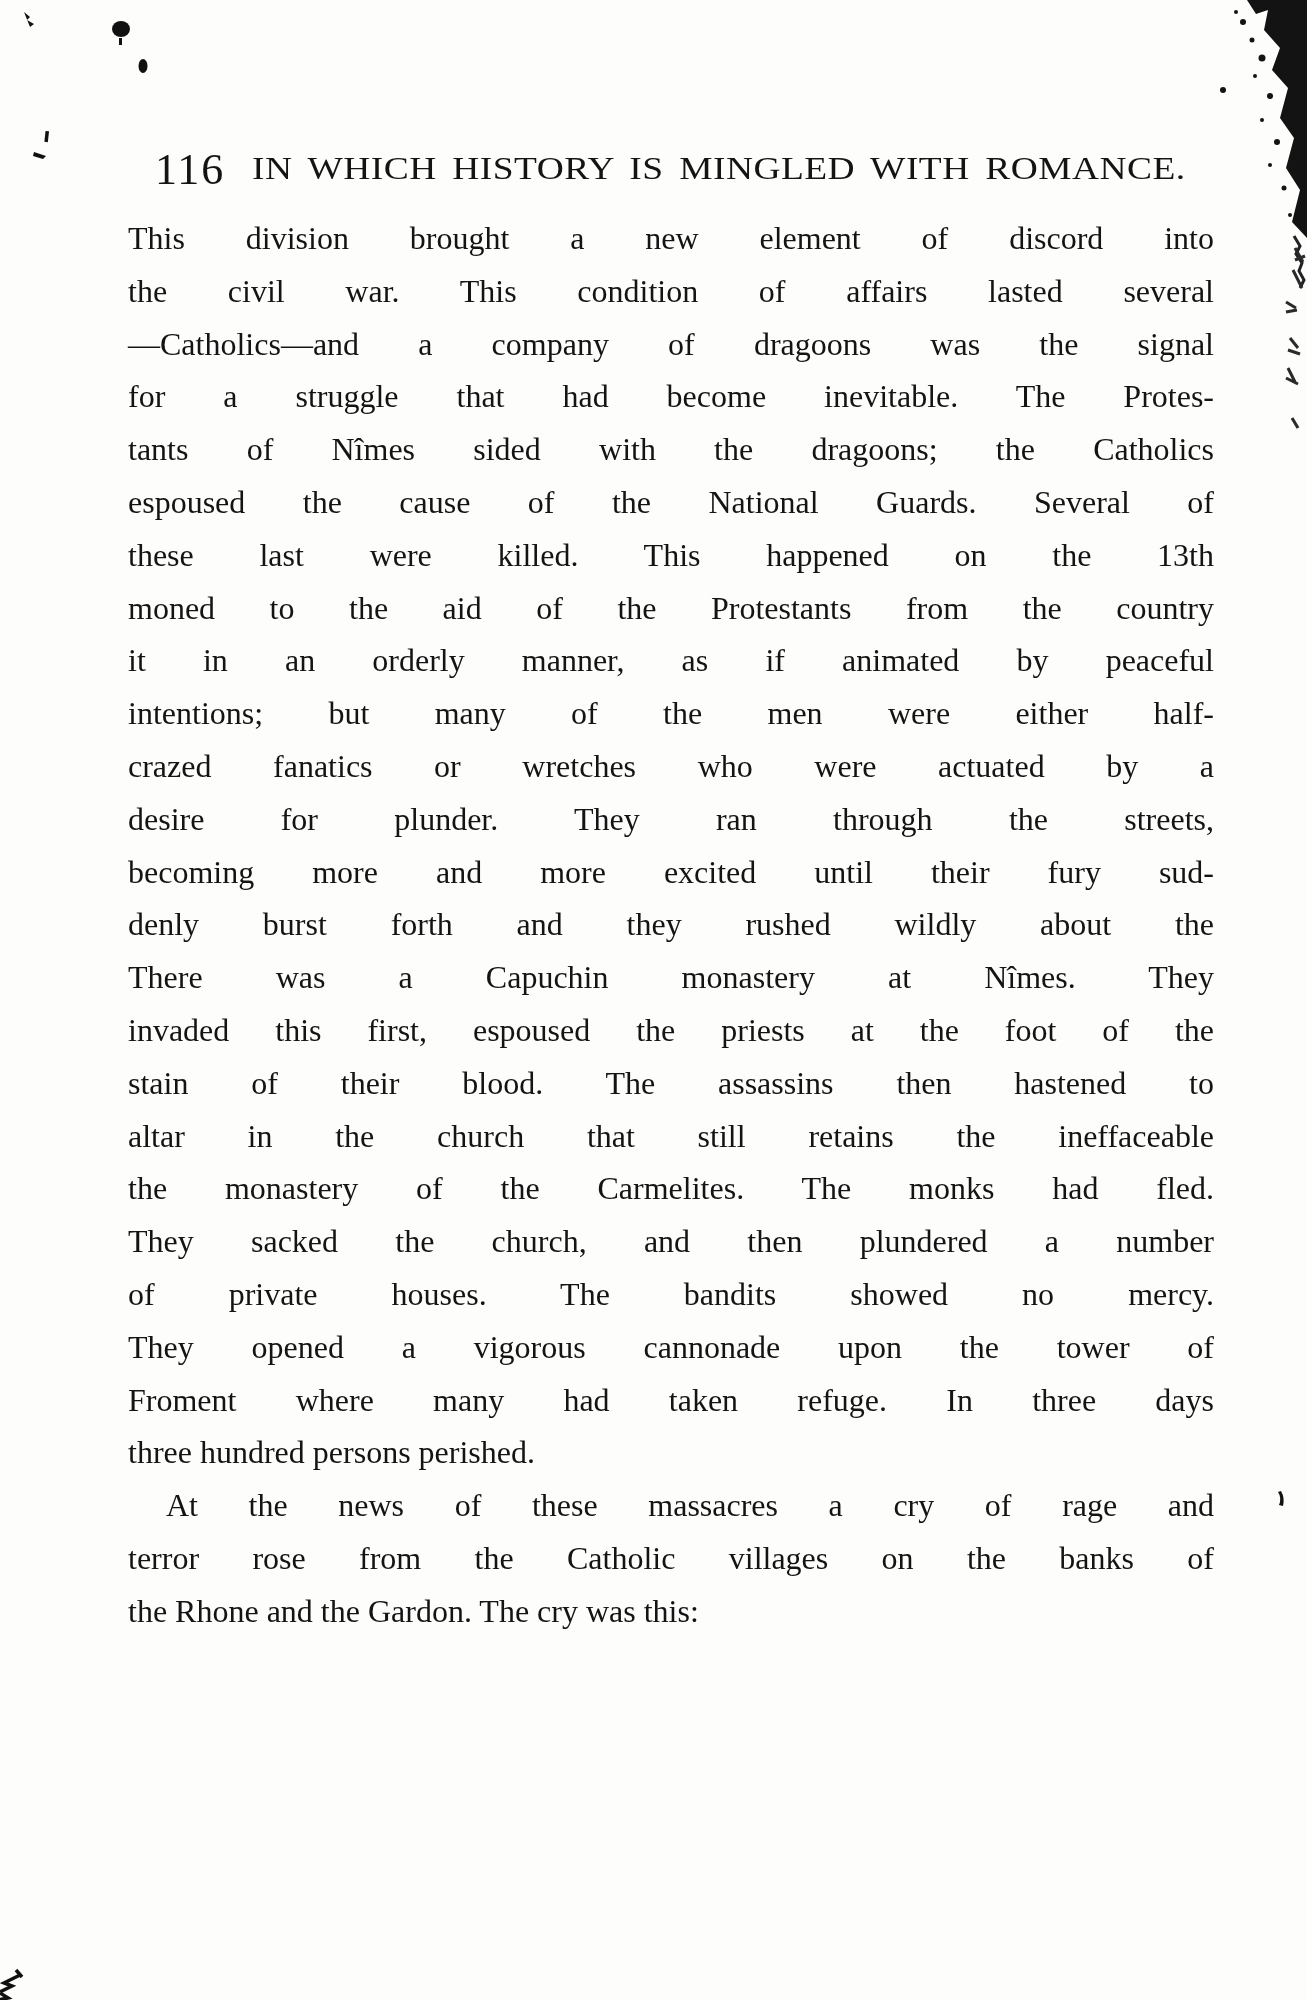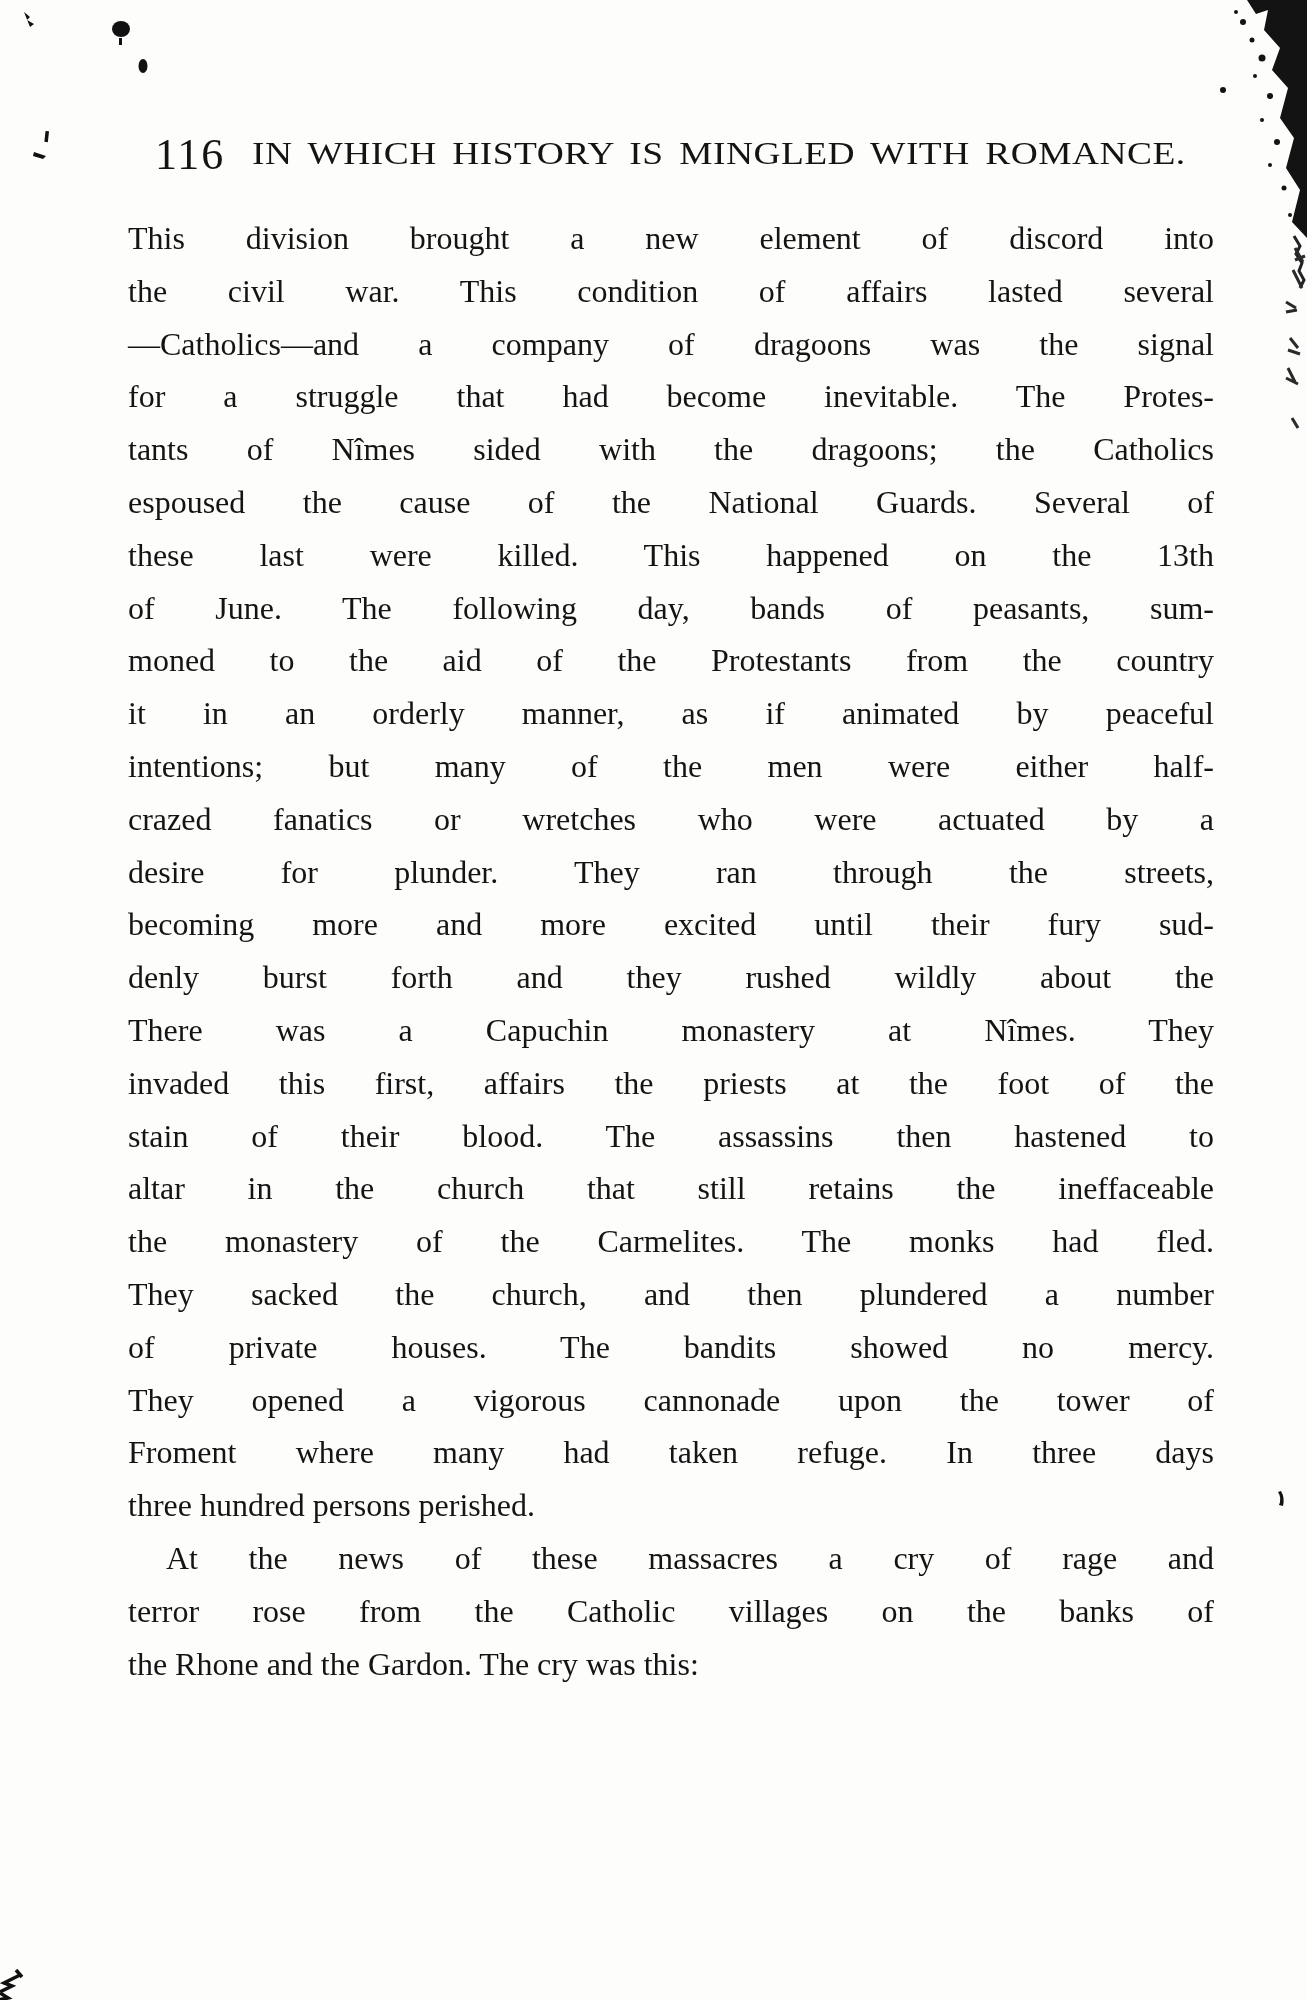--- a/index.html
+++ b/index.html
@@ -15,21 +15,21 @@
     font-family: "Liberation Serif", "DejaVu Serif", serif;
     color: #141414;
   }
   .page {
     position: absolute;
     inset: 0;
   }
   
   .running-head {
     position: absolute;
-    top: 133px;
+    top: 148px;
     left: 0;
     width: 100%;
     height: 48px;
   }
   .page-number {
     position: absolute;
     left: 155px;
     top: 0;
     font-size: 44px;
     line-height: 44px;
@@ -86,30 +86,29 @@
   </header>
 
   <main class="body-text">
       <div class="line">This division brought a new element of discord into</div>
       <div class="line">the civil war.  This condition of affairs lasted several</div>
       <div class="line">—Catholics—and a company of dragoons was the signal</div>
       <div class="line">for a struggle that had become inevitable.  The Protes-</div>
       <div class="line">tants of Nîmes sided with the dragoons; the Catholics</div>
       <div class="line">espoused the cause of the National Guards.  Several of</div>
       <div class="line">these last were killed.  This happened on the 13th</div>
-      <div class="line">of June.  The following day, bands of peasants, sum-</div>
       <div class="line">moned to the aid of the Protestants from the country</div>
       <div class="line">it in an orderly manner, as if animated by peaceful</div>
       <div class="line">intentions; but many of the men were either half-</div>
       <div class="line">crazed fanatics or wretches who were actuated by a</div>
       <div class="line">desire for plunder.  They ran through the streets,</div>
       <div class="line">becoming more and more excited until their fury sud-</div>
       <div class="line">denly burst forth and they rushed wildly about the</div>
       <div class="line">There was a Capuchin monastery at Nîmes.  They</div>
-      <div class="line">invaded this first, affairs the priests at the foot of the</div>
+      <div class="line">invaded this first, espoused the priests at the foot of the</div>
       <div class="line">stain of their blood.  The assassins then hastened to</div>
       <div class="line">altar in the church that still retains the ineffaceable</div>
       <div class="line">the monastery of the Carmelites.  The monks had fled.</div>
       <div class="line">They sacked the church, and then plundered a number</div>
       <div class="line">of private houses.  The bandits showed no mercy.</div>
       <div class="line">They opened a vigorous cannonade upon the tower of</div>
       <div class="line">Froment where many had taken refuge.  In three days</div>
       <div class="line para-end">three hundred persons perished.</div>
       <div class="line indent">At the news of these massacres a cry of rage and</div>
       <div class="line">terror rose from the Catholic villages on the banks of</div>

